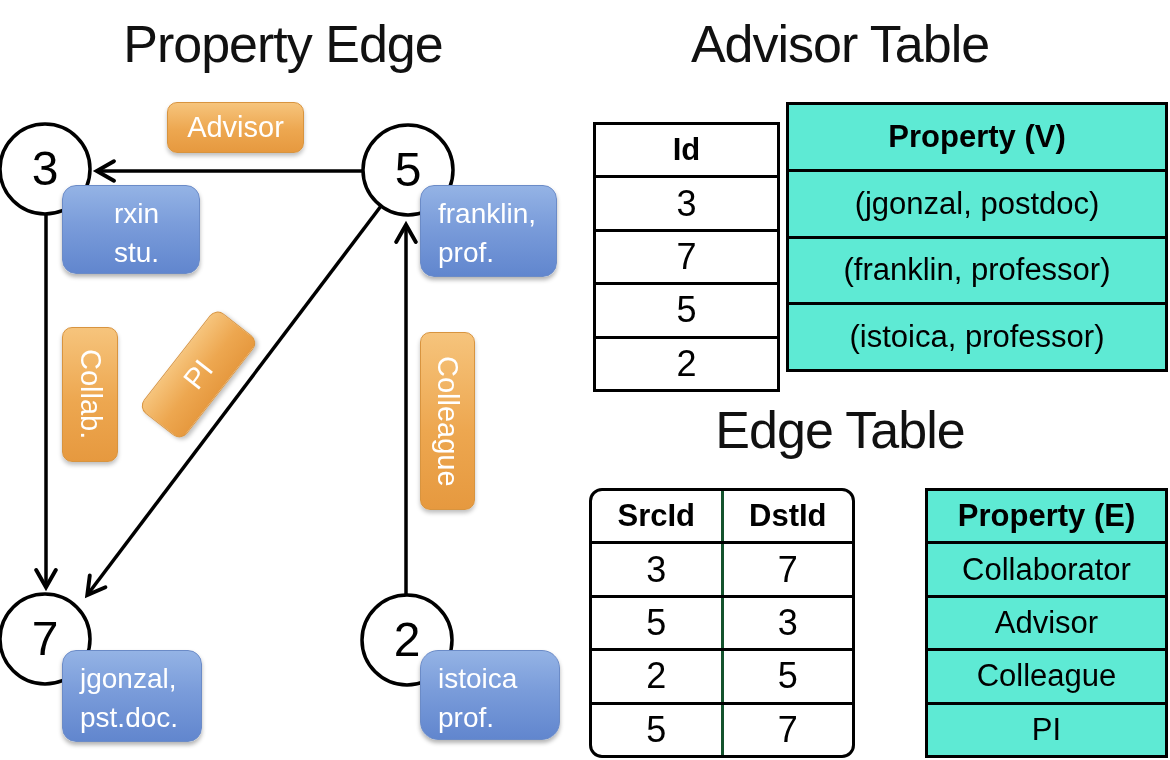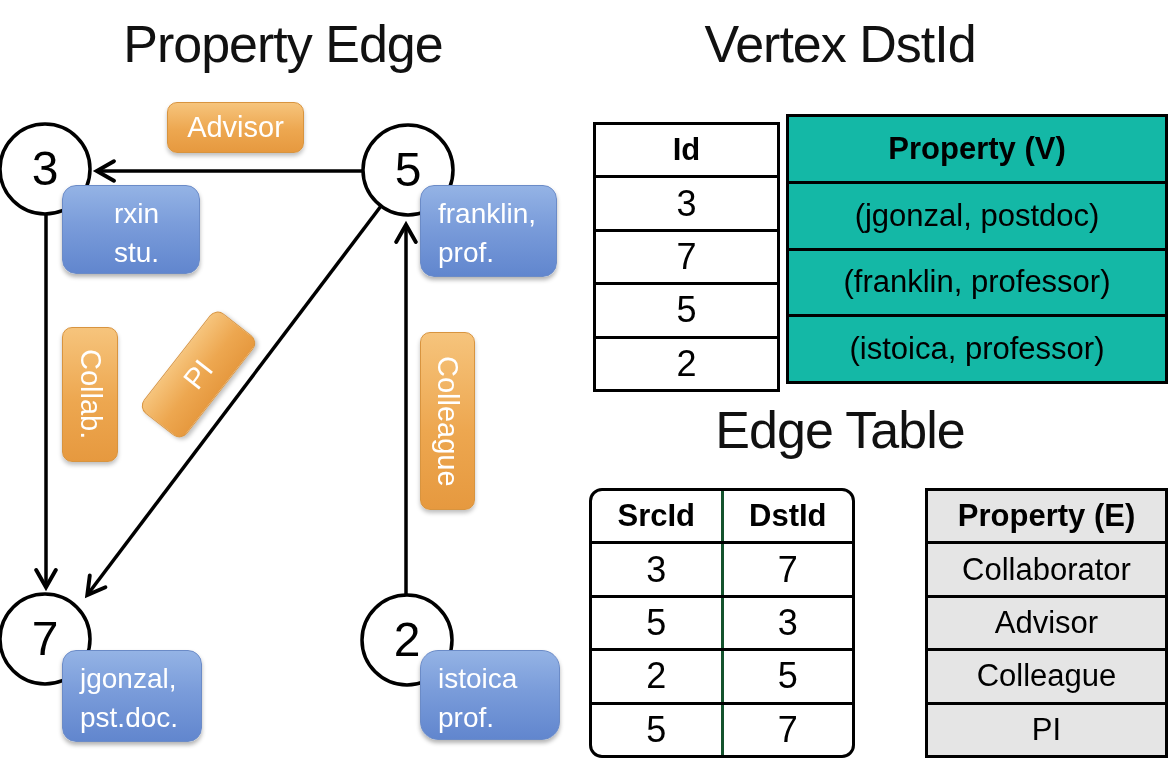--- a/index.html
+++ b/index.html
@@ -40,30 +40,30 @@
   }
   .tbl-box .trow { flex:1; display:flex; border-top:3px solid #000; }
   .tbl-box .trow:first-child { border-top:none; }
   .cell {
     flex:1; display:flex; align-items:center; justify-content:center;
     font-size:31px; font-weight:300; white-space:nowrap;
   }
   .cell.hdr { font-weight:bold; }
   .cell.num { font-size:36px; }
   .split { border-left:3px solid #14532d; }
-  .fill-blue { background:#14b8a6;margin-top:12px; }
-  .fill-tan  { background:#e5e5e5; }
+  .fill-blue { background:#5eead4; }
+  .fill-tan  { background:#5eead4; }
 </style>
 </head>
 <body>
 
 <div id="stage">
 
   <div class="title" style="left:33px; top:14px; width:500px;">Property Edge</div>
-  <div class="title" style="left:590px; top:14px; width:500px;">Vertex DstId</div>
+  <div class="title" style="left:590px; top:14px; width:500px;">Advisor Table</div>
   <div class="title" style="left:590px; top:400px; width:500px;">Edge Table</div>
 
   <svg id="graph-svg" width="585" height="760" viewBox="0 0 585 760">
     <defs>
       <marker id="arrowhead" viewBox="0 0 10 10" refX="7.5" refY="5" markerWidth="7" markerHeight="7" orient="auto">
         <path d="M1,1 L8,5 L1,9" fill="none" stroke="#000" stroke-width="1.6" stroke-linecap="round"></path>
       </marker>
     </defs>
     <line x1="363" y1="171" x2="98" y2="171" stroke="#000" stroke-width="3.5" marker-end="url(#arrowhead)"></line>
     <line x1="46" y1="214" x2="46" y2="586" stroke="#000" stroke-width="3.5" marker-end="url(#arrowhead)"></line>

